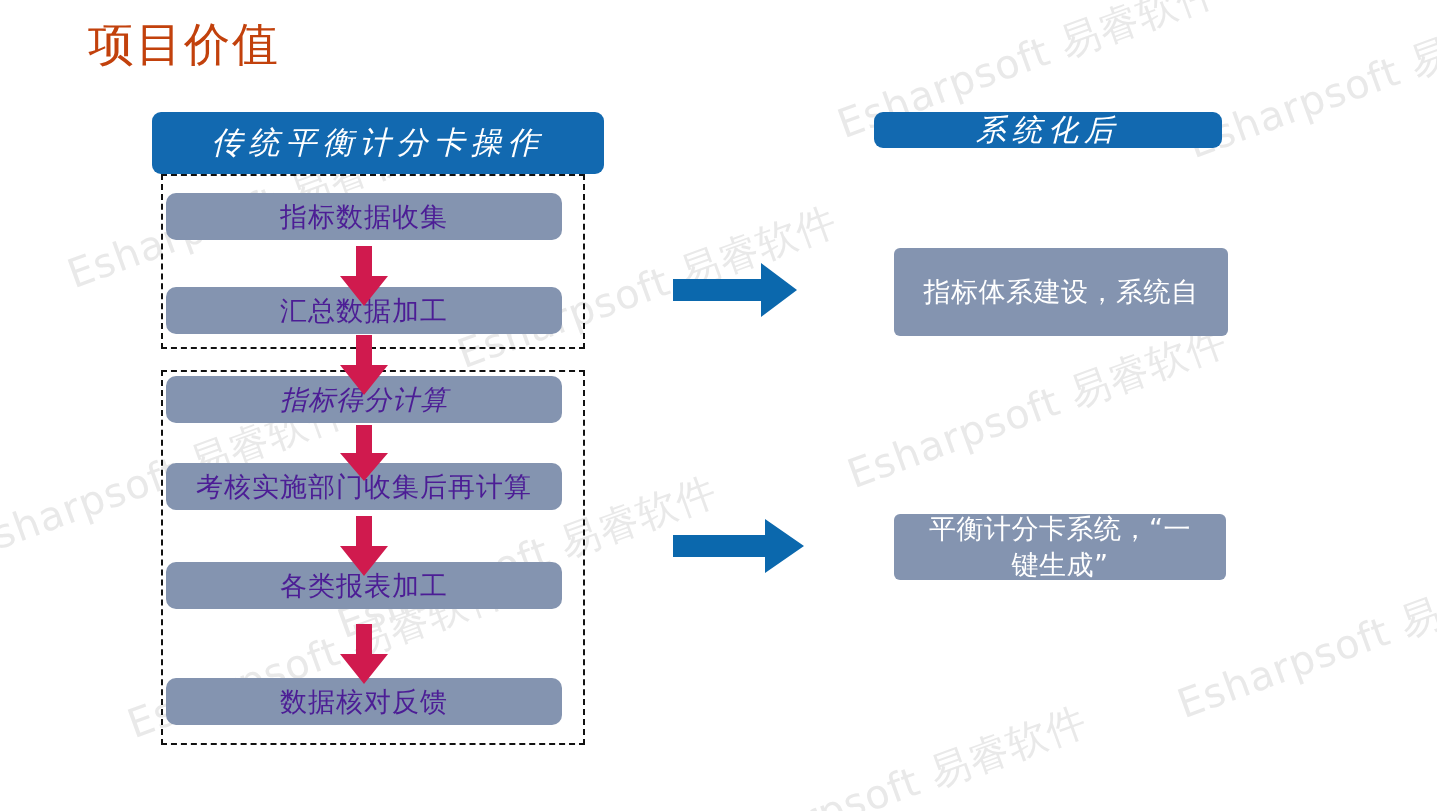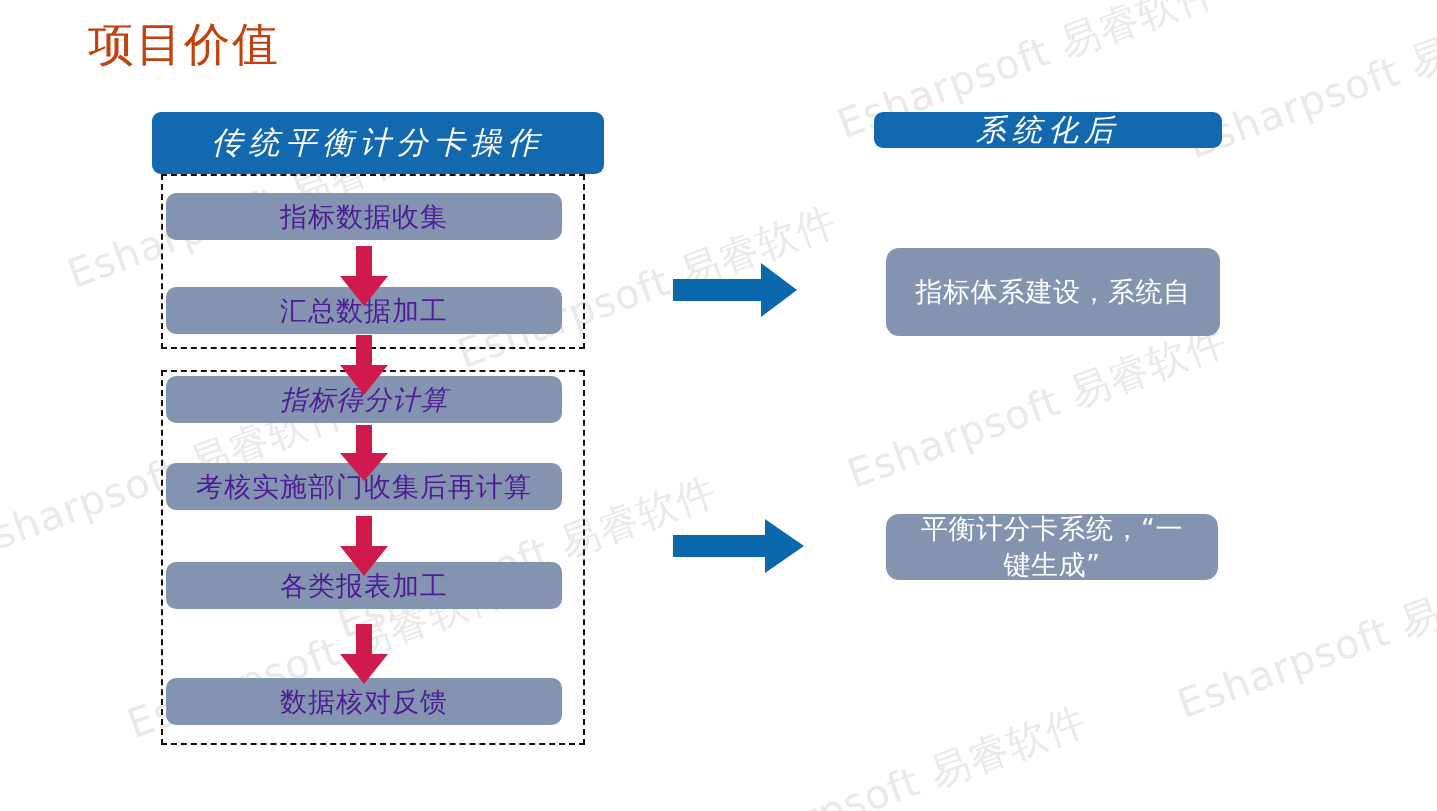--- a/index.html
+++ b/index.html
@@ -115,33 +115,34 @@
   
   .right-arrow {
     position: absolute;
     z-index: 18;
   }
 
   
   .rbox {
     position: absolute;
     background: #8494b0;
-    border-radius: 13px;
+    border-radius: 6px;
     color: #ffffff;
     display: flex;
     align-items: center;
     justify-content: center;
     text-align: center;
     font-size: 27px;
     line-height: 1.35;
     letter-spacing: 0.5px;
     z-index: 14;
     padding: 0 14px;
     box-sizing: border-box;
     font-family: "DejaVu Sans", sans-serif;
+    margin-left: 8px;
   }
   #rbox-1 { left: 886px; top: 248px; width: 334px; height: 88px; }
   #rbox-2 { left: 886px; top: 514px; width: 332px; height: 66px; }
 </style>
 </head>
 <body>
 
 <div id="slide">
 
   <div class="wm-layer">

